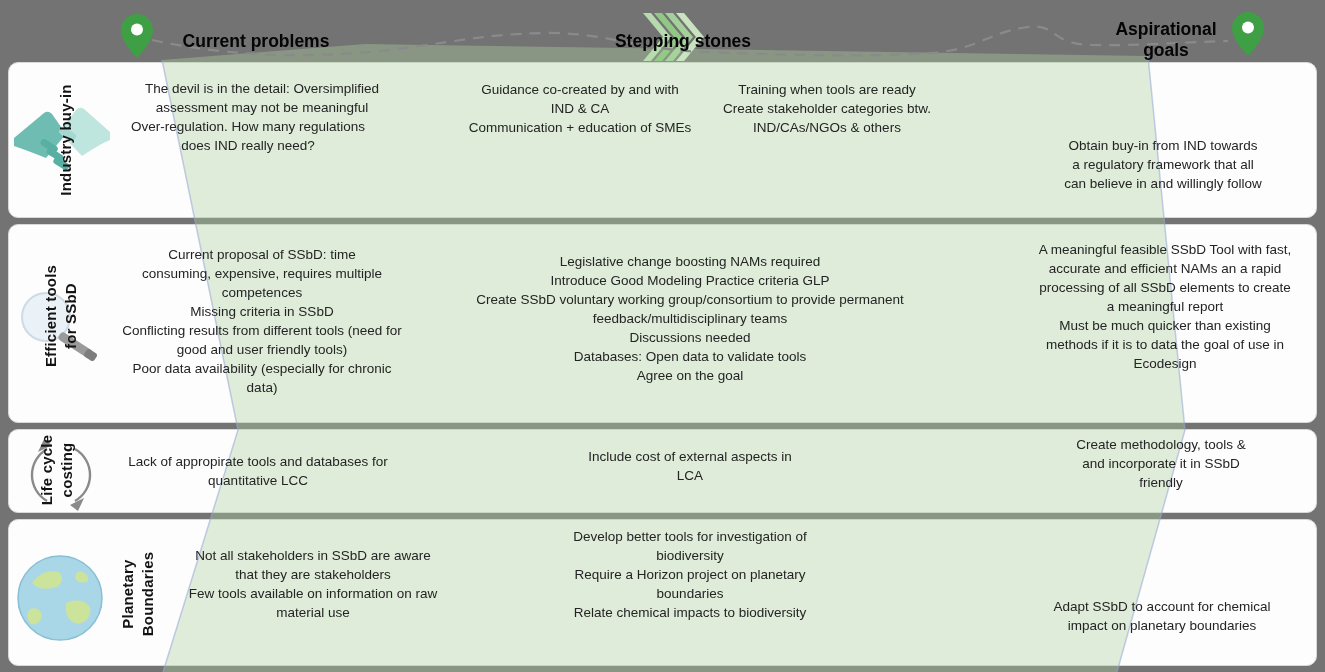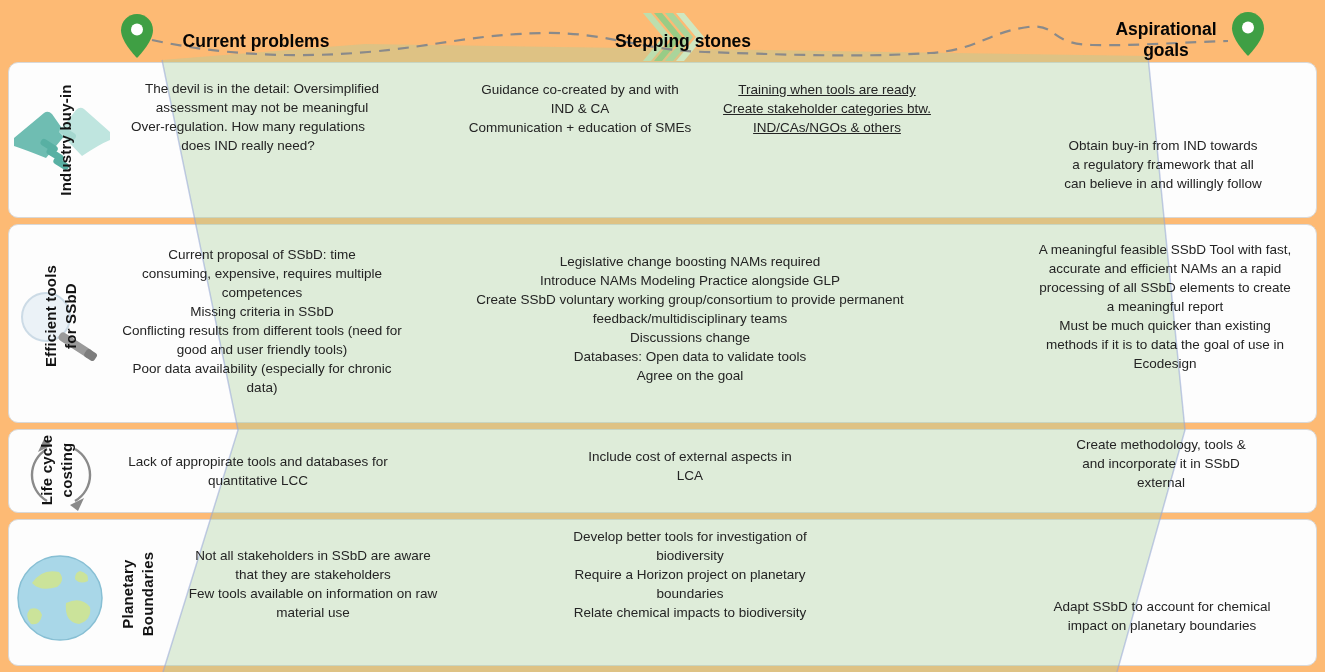--- a/index.html
+++ b/index.html
@@ -1,16 +1,16 @@
 <!DOCTYPE html>
 <html><head>
 <meta charset="utf-8">
 <style>
   html,body{margin:0;padding:0;background:#ffffff;}
-  .stage{position:relative;width:1325px;height:672px;background:#fdba74;
+  .stage{position:relative;width:1325px;height:672px;background:#737373;
          font-family:"Liberation Sans",sans-serif;overflow:hidden;}
 
   
   .card{position:absolute;left:8px;width:1309px;background:#fdfdfd;
         border:1px solid #d8d8d8;border-radius:10px;box-sizing:border-box;z-index:1;}
 
   
   .overlay{position:absolute;left:0;top:0;width:1325px;height:672px;z-index:2;pointer-events:none;}
 
   
@@ -89,21 +89,21 @@
   <div class="vlabel single" style="left:-4px;top:127px;width:140px;height:26px;">Industry buy-in</div>
 
   <div class="txt" style="left:117px;top:79px;width:290px;">
     <p>The devil is in the detail: Oversimplified assessment may not be meaningful</p>
     <p class="mw262">Over-regulation. How many regulations does IND really need?</p>
   </div>
   <div class="txt" style="left:468px;top:80px;width:224px;">
     <p>Guidance co-created by and with IND &amp; CA</p>
     <p>Communication + education of SMEs</p>
   </div>
-  <div class="txt" style="left:720px;top:80px;width:214px;text-decoration:underline;">
+  <div class="txt" style="left:720px;top:80px;width:214px;">
     <p>Training when tools are ready</p>
     <p>Create stakeholder categories btw. IND/CAs/NGOs &amp; others</p>
   </div>
   <div class="txt" style="left:1047px;top:91px;width:232px;margin-top:45px;">
     <div class="grp">
       <div class="ln">Obtain buy-in from IND towards</div>
       <div class="ln">a regulatory framework that all</div>
       <div class="ln">can believe in and willingly follow</div>
     </div>
   </div>
@@ -124,24 +124,24 @@
       <div class="ln">consuming, expensive, requires multiple</div>
       <div class="ln">competences</div>
       <div class="ln">Missing criteria in SSbD</div>
     </div>
     <p>Conflicting results from different tools (need for good and user friendly tools)</p>
     <p>Poor data availability (especially for chronic data)</p>
   </div>
   <div class="txt" style="left:415px;top:252px;width:550px;">
     <div class="grp">
       <div class="ln">Legislative change boosting NAMs required</div>
-      <div class="ln">Introduce NAMs Modeling Practice alongside GLP</div>
+      <div class="ln">Introduce Good Modeling Practice criteria GLP</div>
       <div class="ln">Create SSbD voluntary working group/consortium to provide permanent</div>
       <div class="ln">feedback/multidisciplinary teams</div>
-      <div class="ln">Discussions change</div>
+      <div class="ln">Discussions needed</div>
       <div class="ln">Databases: Open data to validate tools</div>
       <div class="ln">Agree on the goal</div>
     </div>
   </div>
   <div class="txt" style="left:1003px;top:240px;width:324px;">
     <div class="grp">
       <div class="ln">A meaningful feasible SSbD Tool with fast,</div>
       <div class="ln">accurate and efficient NAMs an a rapid</div>
       <div class="ln">processing of all SSbD elements to create</div>
       <div class="ln">a meaningful report</div>
@@ -168,21 +168,21 @@
   <div class="txt" style="left:564px;top:447px;width:252px;">
     <div class="grp">
       <div class="ln">Include cost of external aspects in</div>
       <div class="ln">LCA</div>
     </div>
   </div>
   <div class="txt" style="left:1050px;top:435px;width:222px;">
     <div class="grp">
       <div class="ln">Create methodology, tools &amp;</div>
       <div class="ln">and incorporate it in SSbD</div>
-      <div class="ln">external</div>
+      <div class="ln">friendly</div>
     </div>
   </div>
 
   <svg class="icon" style="left:14px;top:553px;width:92px;height:92px;" viewBox="0 0 92 92">
     <circle cx="46" cy="45" r="42" fill="#a9d7e8" stroke="#87bfd4" stroke-width="1.5"></circle>
     <path d="M18 30 q10 -15 27 -11 q7 8 -2 15 q-17 5 -25 -4 z" fill="#cbe39a"></path>
     <path d="M52 50 q15 -7 24 4 q2 13 -11 17 q-15 -2 -13 -21 z" fill="#cbe39a"></path>
     <path d="M16 56 q9 -3 12 6 q-2 11 -11 9 q-7 -8 -1 -15 z" fill="#cbe39a"></path>
     <path d="M66 18 q9 2 8 10 q-8 4 -13 -2 q0 -7 5 -8 z" fill="#cbe39a"></path>
   </svg>

